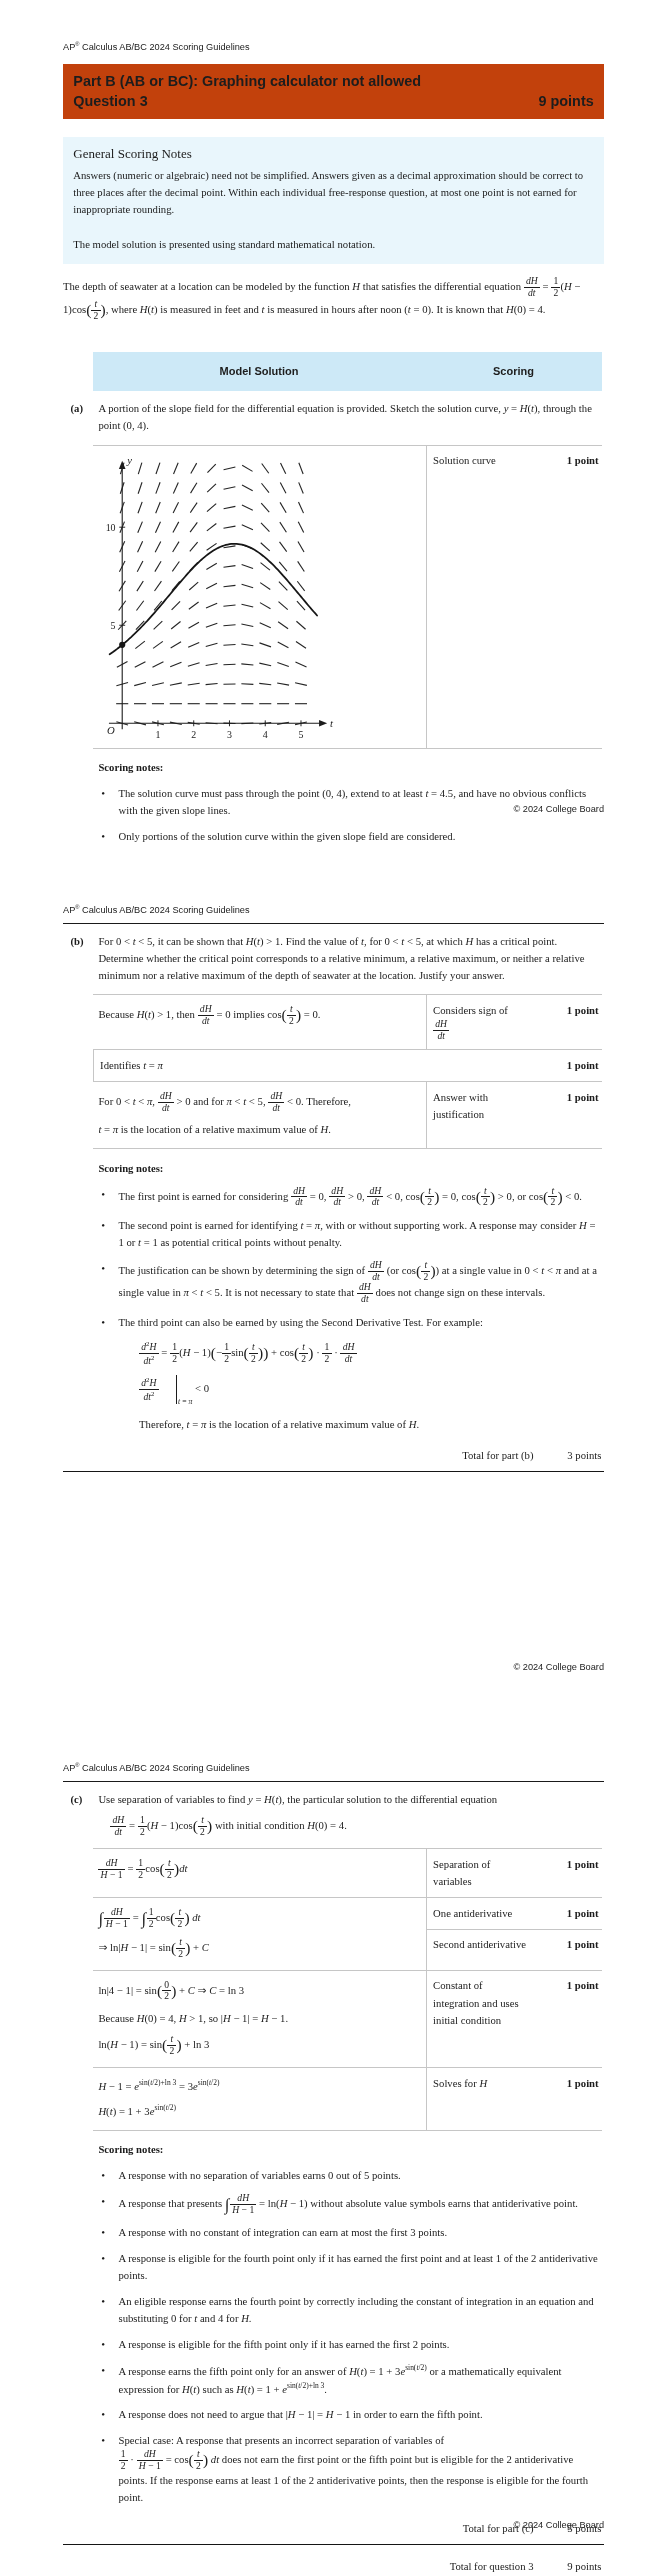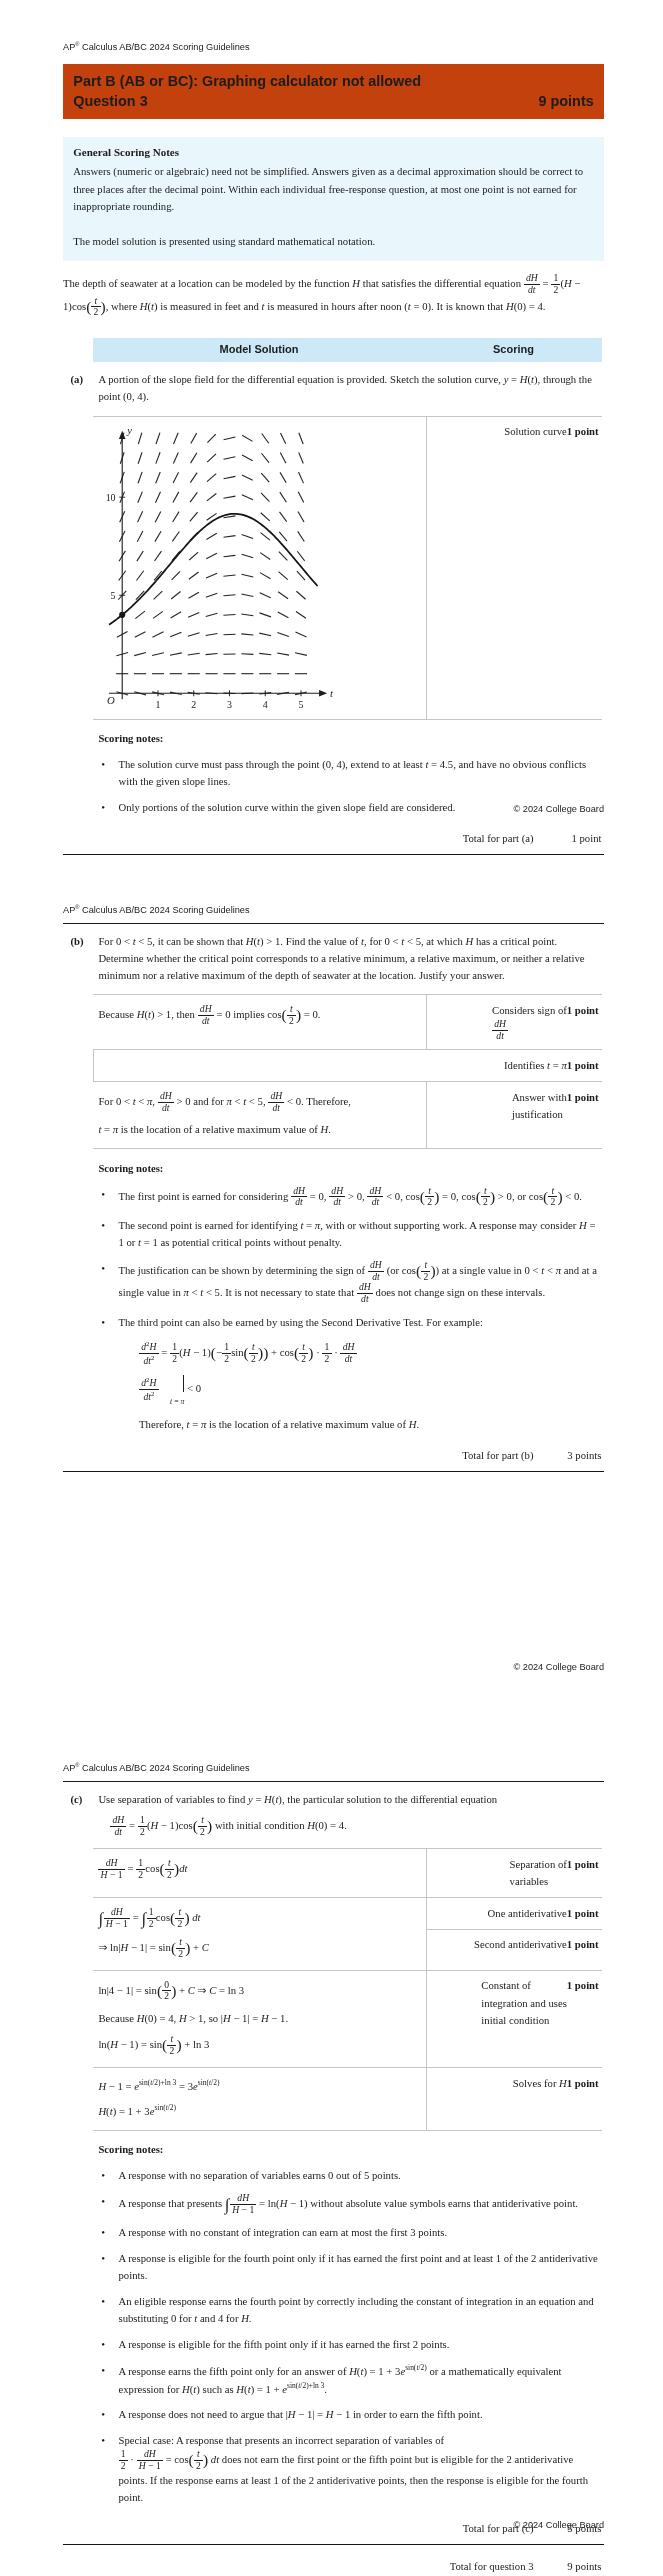--- a/index.html
+++ b/index.html
@@ -7,35 +7,35 @@
   .page{position:relative;width:664px;box-sizing:border-box;padding:0 60px 0 63px;overflow:hidden;background:#fff;}
   #p1{height:860px;padding-top:40px;}
   #p2{height:858px;padding-top:43px;}
   #p3{height:858px;padding-top:43px;}
   .doc-header{font-family:"Liberation Sans",sans-serif;font-size:9.2px;color:#1a1a1a;}
   .hrule{border-top:1.9px solid #1a1a1a;margin-top:5.2px;}
   .banner{background:#c2410c;margin-top:9.6px;padding:6.6px 10.3px 7.4px;}
   .banner-line1,.banner-line2{font-family:"Liberation Sans",sans-serif;font-weight:bold;font-size:14.4px;line-height:1.42;color:#1d1d1d;}
   .banner-line2{display:flex;justify-content:space-between;}
   .notes-box{background:#e9f6fc;margin-top:17.7px;padding:7.4px 10.3px 10.3px;}
-  .notes-title{font-weight:bold;font-size:11px;margin-bottom:1.5px;}
+  .notes-title{font-weight:normal;font-size:13px;margin-bottom:1.5px;}
   .np{margin:0;}
   .np + .np{margin-top:18.4px;}
   .problem{margin-top:12.5px;}
   .partwrap{margin-left:29.5px;width:509px;}
-  .band{display:flex;background:#cde9f7;font-family:"Liberation Sans",sans-serif;font-weight:bold;font-size:11px;height:24px;align-items:center;margin-top:20px;color:#1d1d1d;}
+  .band{display:flex;background:#cde9f7;font-family:"Liberation Sans",sans-serif;font-weight:bold;font-size:11px;height:39px;align-items:center;margin-top:31px;color:#1d1d1d;}
   .band-left{width:333px;text-align:center;}
   .band-right{flex:1;text-align:center;}
   .prompt{position:relative;padding:8.8px 5.9px 10.3px;}
   .plabel{position:absolute;left:-22px;top:8.8px;font-weight:bold;}
   .soltable{border-bottom:0.7px solid #c6c6c6;}
   .row{display:flex;border-top:0.7px solid #c6c6c6;}
   .cell-l{width:333px;box-sizing:border-box;padding:8.8px 7.4px 10.3px 5.9px;}
   .cell-r{flex:1;border-left:0.7px solid #c6c6c6;padding:6.6px 2.9px 7.4px 6.6px;box-sizing:border-box;}
-  .sc{display:flex;justify-content:flex-end;align-items:flex-start;}
+  .sc{display:flex;justify-content:space-between;align-items:flex-start;}
   .sclabel{max-width:112px;}
   .scpts{font-weight:bold;white-space:nowrap;}
   .scdiv{border-top:0.7px solid #c6c6c6;margin:6.6px -2.9px 6.6px -6.6px;}
   .sn-title{font-weight:bold;padding-left:5.9px;margin-top:10.3px;}
   .bullet{position:relative;padding-left:26px;margin-top:8.8px;}
   .bullet::before{content:"•";position:absolute;left:8.8px;top:0;font-size:11px;}
   .eq{margin:8.8px 0 4.4px 20.6px;}
   .eq2{margin:11.8px 0 2.9px 20.6px;}
   .ml{margin-top:7.4px;}
   .ind{margin-left:11.8px;}
@@ -43,21 +43,21 @@
   .totalrow .tp{width:68px;text-align:right;}
   .heavy{border-top:1.9px solid #161616;}
   .copyright{position:absolute;right:60px;bottom:43px;font-family:"Liberation Sans",sans-serif;font-size:9.2px;}
   .fr{display:inline-block;text-align:center;vertical-align:middle;font-size:.9em;line-height:1.12;}
   .fr .n{display:block;padding:0 2.2px;}
   .fr .d{display:block;border-top:0.9px solid #1c1c1c;padding:0 2.2px;}
   .bp{font-size:1.45em;line-height:1;vertical-align:-0.12em;}
   .int{font-size:1.55em;line-height:1;vertical-align:-0.18em;margin-right:0.7px;}
   sup{font-size:.7em;}
   .reg{font-size:.62em;vertical-align:super;}
-  .evalat{display:inline-flex;align-items:flex-end;height:2.7em;vertical-align:middle;margin-left:10px;flex-direction:column;}
+  .evalat{display:inline-flex;align-items:flex-end;height:2.7em;vertical-align:middle;margin-left:17px;}
   .vbar{width:1px;background:#1c1c1c;height:100%;display:inline-block;}
   .evsub{font-size:.72em;margin-left:1.5px;transform:translateY(.5em);white-space:nowrap;}
   .graph-row .cell-l{padding:5.9px 2.9px 7.4px 1.5px;}
   #slope-svg{display:block;font-family:"Liberation Serif",serif;}
   #slope-svg text{fill:#1c1c1c;}
 </style>
 </head>
 <body>
 
 <div class="page" id="p1">

